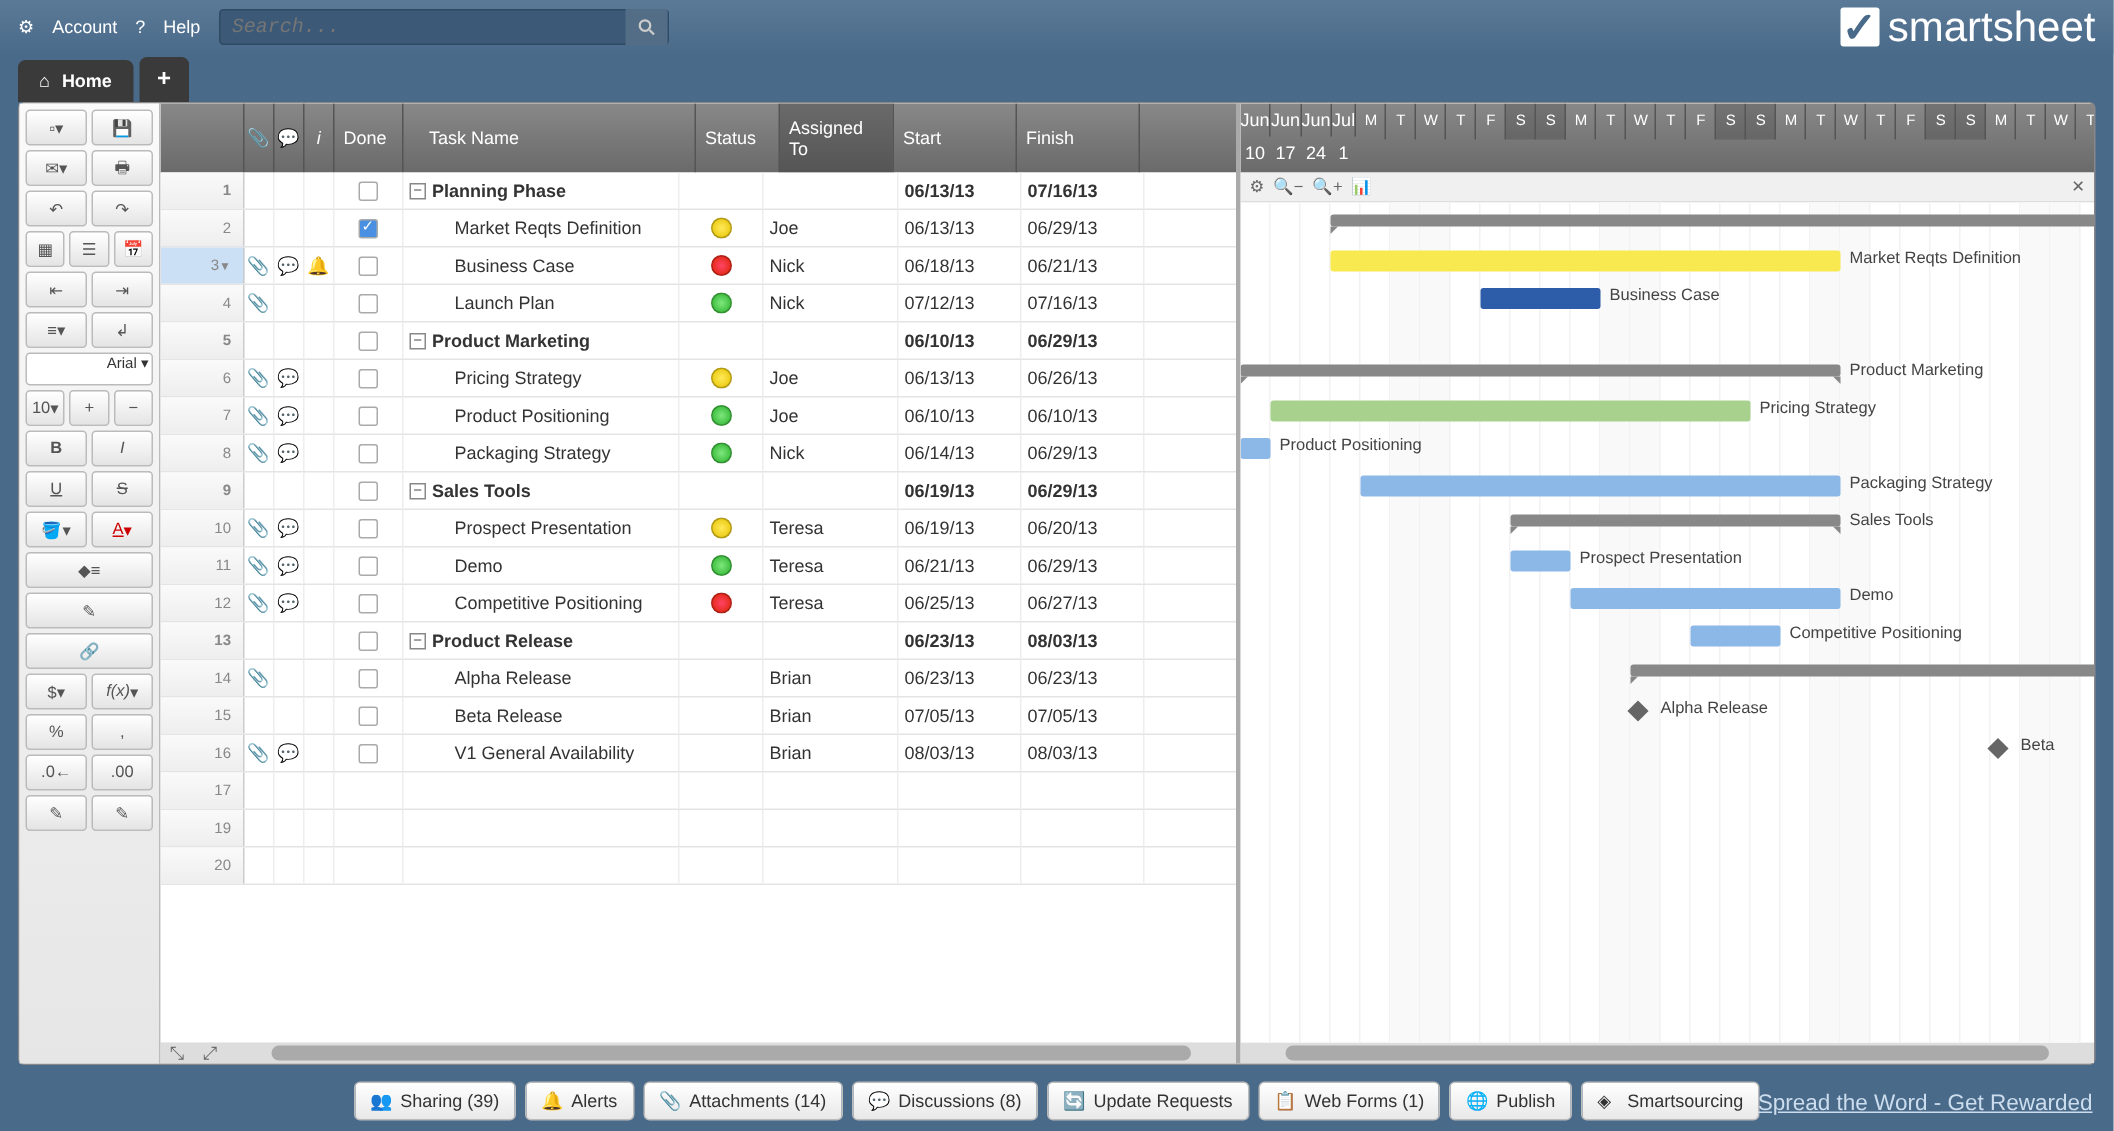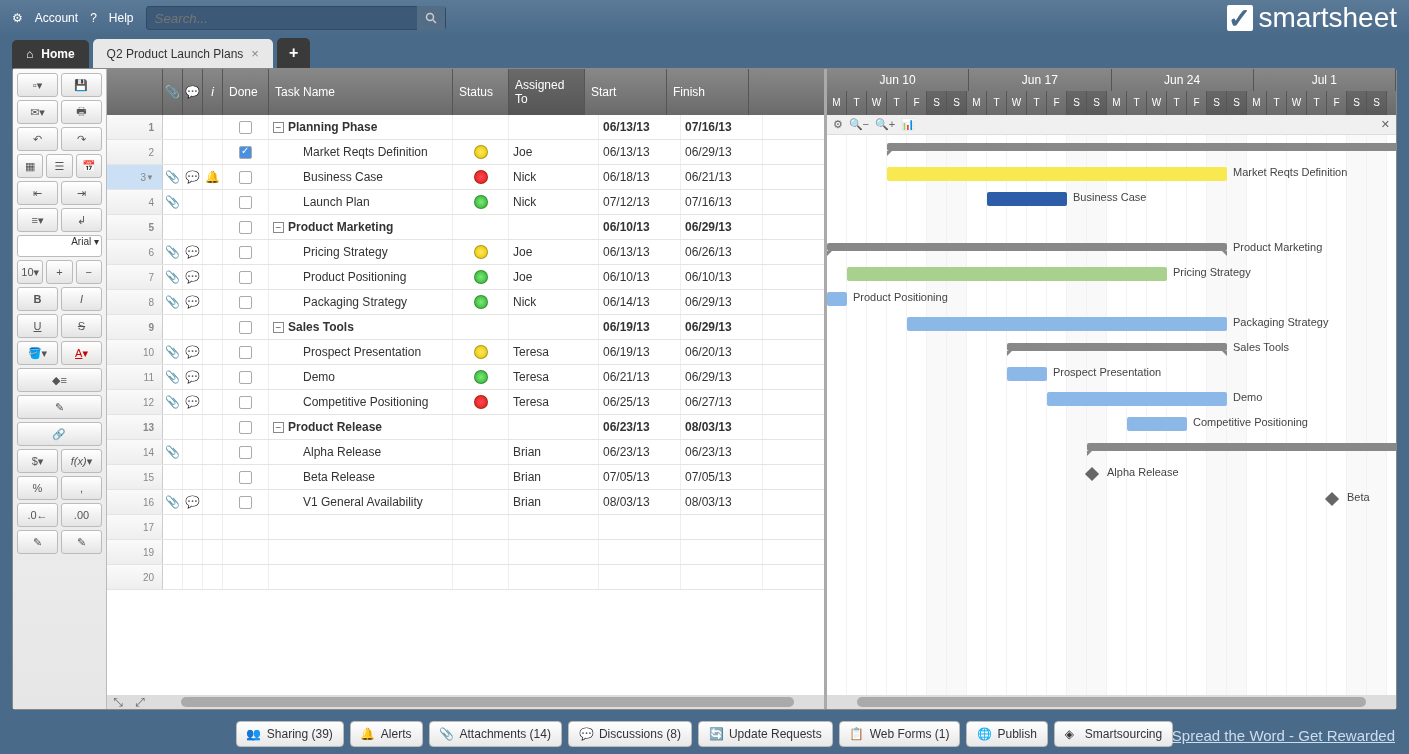--- a/index.html
+++ b/index.html
@@ -1,20 +1,20 @@
 <!DOCTYPE html>
 <html><head>
 <meta charset="utf-8">
 <style>
 * { box-sizing: border-box; margin: 0; padding: 0; }
 body { font-family: Arial, sans-serif; font-size: 12px; background: #4a6a8a; color: #333; width: 1409px; height: 754px; overflow: hidden; position: relative; }
 .topbar { height: 36px; background: linear-gradient(#5b7a97,#4a6a8a); display: flex; align-items: center; padding: 0 12px; gap: 12px; color: #fff; }
 .topbar a { color: #fff; text-decoration: none; font-size: 12px; }
 .search-box { background: #3c5a77; border: 1px solid #2e4a65; border-radius: 3px; height: 24px; display: flex; align-items: center; width: 300px; }
-.search-box input { background: transparent; border: none; color: #ccc; padding: 0 8px; flex: 1; outline: none; font-style: italic; }
+.search-box input { background: transparent; border: none; color: #ccc; padding: 0 8px; flex: 1; outline: none; font-style: italic; font-family: Liberation Mono, monospace; }
 .search-box .search-btn { width: 28px; height: 24px; background: #546d86; display: flex; align-items: center; justify-content: center; cursor: pointer; }
 .logo { margin-left: auto; font-size: 28px; color: #fff; font-weight: 300; display: flex; align-items: center; gap: 6px; }
 .logo-mark { width: 26px; height: 26px; background: #fff; border-radius: 2px; display: flex; align-items: center; justify-content: center; color: #4a6a8a; font-weight: bold; }
 
 .tabbar { height: 32px; display: flex; align-items: flex-end; padding-left: 12px; gap: 4px; }
 .tab { background: #e8e8e8; border-radius: 5px 5px 0 0; padding: 7px 14px; font-size: 12px; display: flex; align-items: center; gap: 8px; cursor: pointer; }
 .tab.home { background: #3a3a3a; color: #fff; font-weight: bold; }
 .tab .closex { color: #888; font-size: 13px; }
 .tab.add { background: #3a3a3a; color: #fff; padding: 6px 12px; font-size: 16px; font-weight: bold; }
 
@@ -28,21 +28,21 @@
 
 .main { flex: 1; display: flex; overflow: hidden; }
 .grid-pane { width: 720px; display: flex; flex-direction: column; border-right: 3px solid #aaa; }
 .grid-header { height: 46px; background: linear-gradient(#888,#6a6a6a); display: flex; color: #fff; font-size: 12px; }
 .gh-cell { border-right: 1px solid #555; display: flex; align-items: center; padding: 0 6px; font-weight: normal; }
 .gh-rownum { width: 56px; }
 .gh-attach { width: 20px; justify-content: center; }
 .gh-disc { width: 20px; justify-content: center; }
 .gh-rem { width: 20px; justify-content: center; }
 .gh-done { width: 46px; }
-.gh-task { width: 184px; }
+.gh-task { width: 184px; margin-left: 11px; }
 .gh-status { width: 56px; }
 .gh-assign { width: 76px; background: linear-gradient(#6a6a6a,#555); }
 .gh-start { width: 82px; }
 .gh-finish { width: 82px; }
 
 .grid-body { flex: 1; overflow: auto; background: #fff; }
 .grid-row { height: 25px; display: flex; border-bottom: 1px solid #e4e4e4; align-items: center; }
 .grid-row.parent { font-weight: bold; font-size: 13px; }
 .gc { border-right: 1px solid #eee; height: 100%; display: flex; align-items: center; padding: 0 4px; font-size: 12px; color: #333; }
 .gc.rn { width: 56px; justify-content: flex-end; color: #888; font-size: 10px; background: linear-gradient(#fafafa,#eee); border-right: 1px solid #ccc; padding-right: 8px; }
@@ -60,21 +60,21 @@
 .chk { width: 13px; height: 13px; border: 1px solid #aaa; border-radius: 2px; background: #fff; }
 .chk.on { background: #4a90e2; position: relative; }
 .chk.on::after { content: "✓"; color: #fff; font-size: 10px; position: absolute; left: 1px; top: -2px; }
 .dot { width: 14px; height: 14px; border-radius: 50%; border: 1px solid rgba(0,0,0,0.25); }
 .dot.y { background: radial-gradient(#ffe95a,#e6c200); }
 .dot.r { background: radial-gradient(#f46,#d20); }
 .dot.g { background: radial-gradient(#7ee87e,#2ab02a); }
 .toggle { display: inline-block; width: 11px; height: 11px; border: 1px solid #888; text-align: center; line-height: 9px; font-size: 10px; margin-right: 4px; color: #555; font-weight: normal; }
 
 .gantt-pane { flex: 1; display: flex; flex-direction: column; overflow: hidden; }
-.gantt-header { height: 46px; background: linear-gradient(#888,#6a6a6a); color: #fff; display: flex; flex-direction: column; }
+.gantt-header { height: 46px; background: linear-gradient(#888,#6a6a6a); color: #fff; display: flex; flex-direction: row; }
 .gh-weeks { display: flex; height: 22px; }
 .gh-week { flex: 1; border-right: 1px solid #555; text-align: center; font-size: 12px; line-height: 22px; }
 .gh-days { display: flex; height: 24px; }
 .gh-day { width: 20px; border-right: 1px solid #555; text-align: center; font-size: 10px; line-height: 24px; }
 .gh-day.wkend { background: rgba(0,0,0,0.15); }
 
 .gantt-toolbar { height: 20px; display: flex; align-items: center; gap: 6px; padding: 0 6px; background: #f0f0f0; border-bottom: 1px solid #ddd; font-size: 11px; color: #666; }
 .gantt-toolbar .sp { margin-left: auto; }
 
 .gantt-body { flex: 1; position: relative; overflow: hidden; background:#fff; }
@@ -123,24 +123,20 @@
   <div class="logo">
     <span class="logo-mark">✓</span>
     <span>smartsheet</span>
   </div>
 </div>
 
 <div class="tabbar">
   <div class="tab home">
     <span>⌂</span>
     <span>Home</span>
-  </div>
-  <div class="tab">
-    <span>Q2 Product Launch Plans</span>
-    <span class="closex">×</span>
   </div>
   <div class="tab add">+</div>
 </div>
 
 <div class="workspace">
   <div class="toolbar">
     <div class="tool-row">
         <div class="tool-btn">▫▾</div>
         <div class="tool-btn">💾</div>
       </div>

